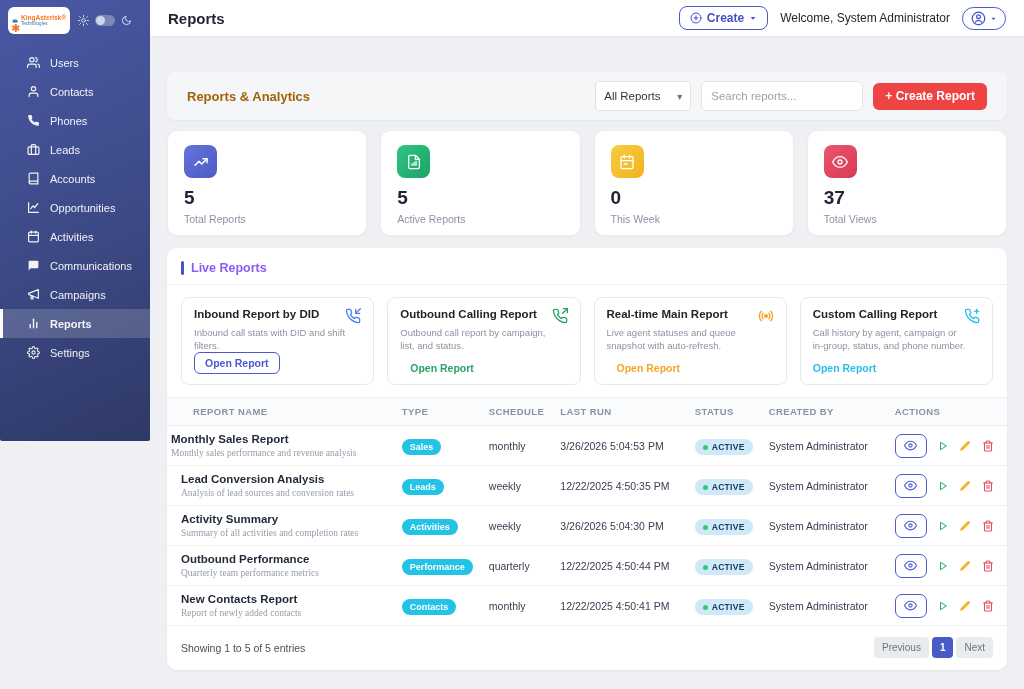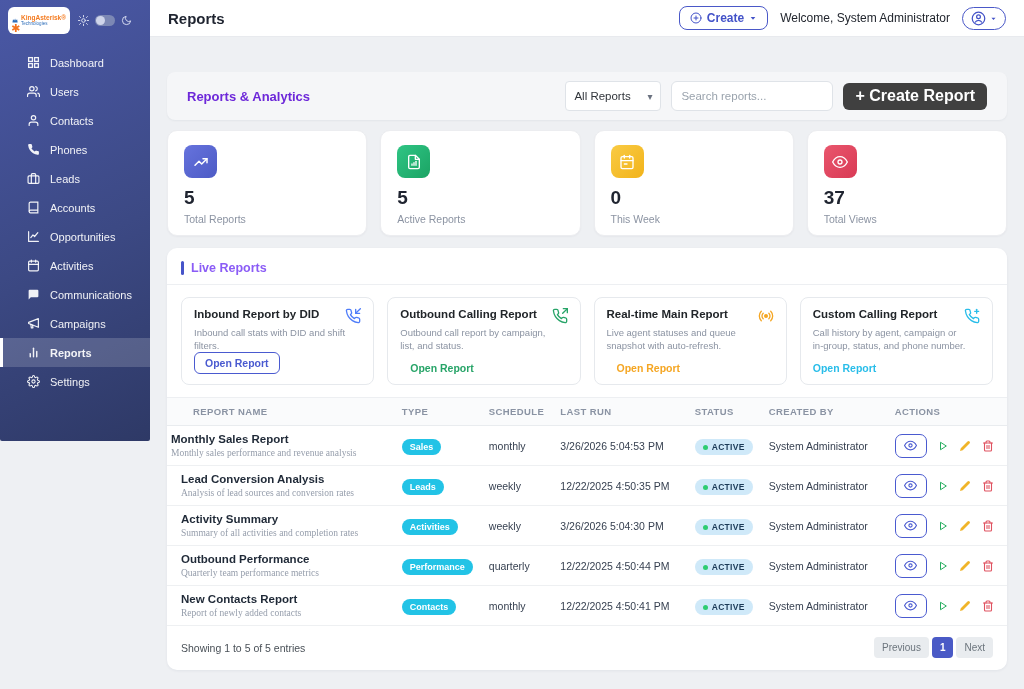--- a/index.html
+++ b/index.html
@@ -62,36 +62,36 @@
   }
 
   
   .content { position:absolute; left:150px; top:37px; width:874px; padding:35px 17px 0; }
 
   .toolbar {
     background:#f5f6f8; border-radius:8px; height:48px;
     box-shadow:0 1px 2px rgba(20,30,60,.05);
     display:flex; align-items:center; padding:0 20px; margin-bottom:10px;
   }
-  .toolbar-title { font-size:13px; font-weight:bold; color:#6d28d9; }
+  .toolbar-title { font-size:13px; font-weight:bold; color:#a16207; }
   .toolbar-right { margin-left:auto; display:flex; align-items:center; gap:10px; }
   .select {
     width:96px; height:30px; background:#fff; border:1px solid #dfe3e8; border-radius:4px;
     display:flex; align-items:center; justify-content:space-between;
     padding:0 8px; font-size:11.5px; color:#30343a; cursor:pointer;
   }
   .select .chev { color:#6b7280; font-size:10px; }
   .search {
     width:162px; height:30px; background:#fff; border:1px solid #dfe3e8; border-radius:6px;
     padding:0 9px; font-size:11.5px; color:#30343a; font-family:inherit; outline:none;
   }
   .search::placeholder { color:#9aa3ad; }
   .btn-create-report {
-    height:27px; background:#404040; color:#fff; border:none; border-radius:6px;
-    padding:0 12px; font-size:16px; font-weight:bold; cursor:pointer; font-family:inherit;
+    height:27px; background:#ef4444; color:#fff; border:none; border-radius:6px;
+    padding:0 12px; font-size:12px; font-weight:bold; cursor:pointer; font-family:inherit;
   }
 
   
   .stats { display:flex; gap:13px; margin-bottom:12px; }
   .stat-card {
     flex:1; background:#fff; border:1px solid #ecedf0; border-radius:10px;
     padding:14px 16px; height:106px; box-shadow:0 1px 2px rgba(20,30,60,.04);
   }
   .stat-ic {
     width:33px; height:33px; border-radius:8px; display:flex; align-items:center; justify-content:center;
@@ -200,31 +200,20 @@
       <div class="tgl">
           <div class="knob"></div>
         </div>
       <svg width="11" height="11" viewBox="0 0 24 24" fill="none" stroke="currentColor" stroke-width="2" stroke-linejoin="round">
           <path d="M21 12.79A9 9 0 1 1 11.21 3 7 7 0 0 0 21 12.79z"></path>
         </svg>
     </div>
   </div>
 
   <div class="nav">
-    <div class="nav-item">
-      <span class="nic">
-          <svg viewBox="0 0 24 24" fill="none" stroke="currentColor" stroke-width="2.4">
-            <rect x="3" y="3" width="7" height="7"></rect>
-            <rect x="14" y="3" width="7" height="7"></rect>
-            <rect x="14" y="14" width="7" height="7"></rect>
-            <rect x="3" y="14" width="7" height="7"></rect>
-          </svg>
-        </span>
-      <span>Dashboard</span>
-    </div>
     <div class="nav-item">
       <span class="nic">
           <svg viewBox="0 0 24 24" fill="none" stroke="currentColor" stroke-width="2.2" stroke-linecap="round">
             <path d="M17 21v-2a4 4 0 0 0-4-4H5a4 4 0 0 0-4 4v2"></path>
             <circle cx="9" cy="7" r="4"></circle>
             <path d="M23 21v-2a4 4 0 0 0-3-3.87"></path>
             <path d="M16 3.13a4 4 0 0 1 0 7.75"></path>
           </svg>
         </span>
       <span>Users</span>

